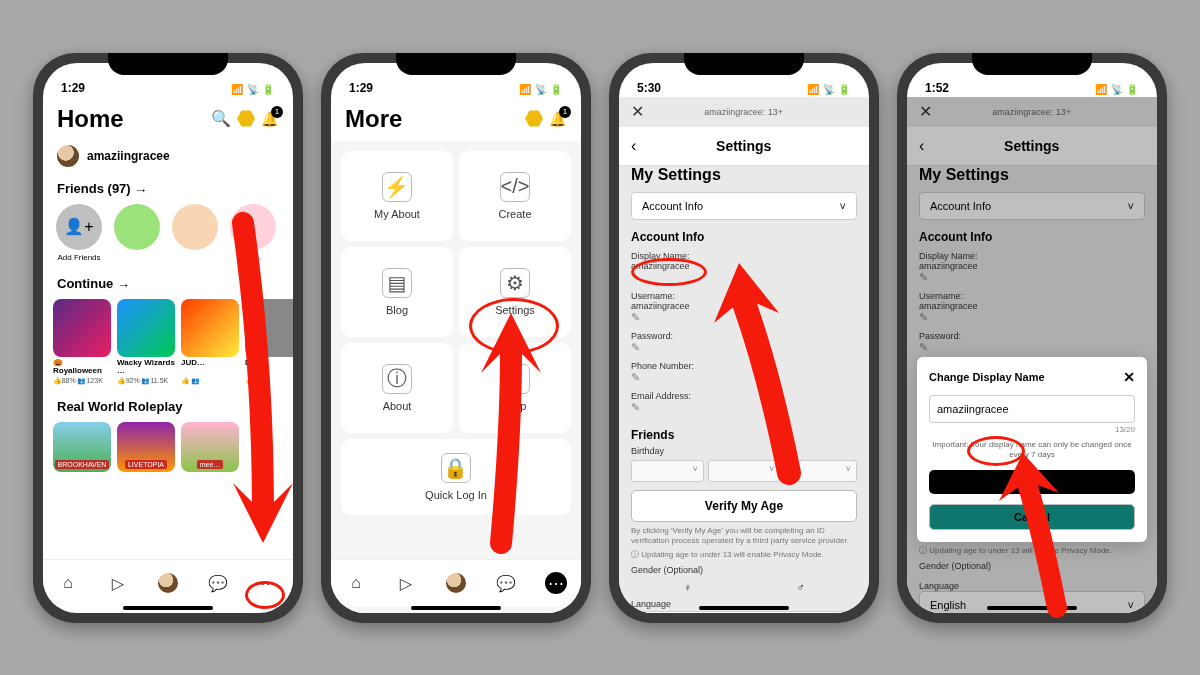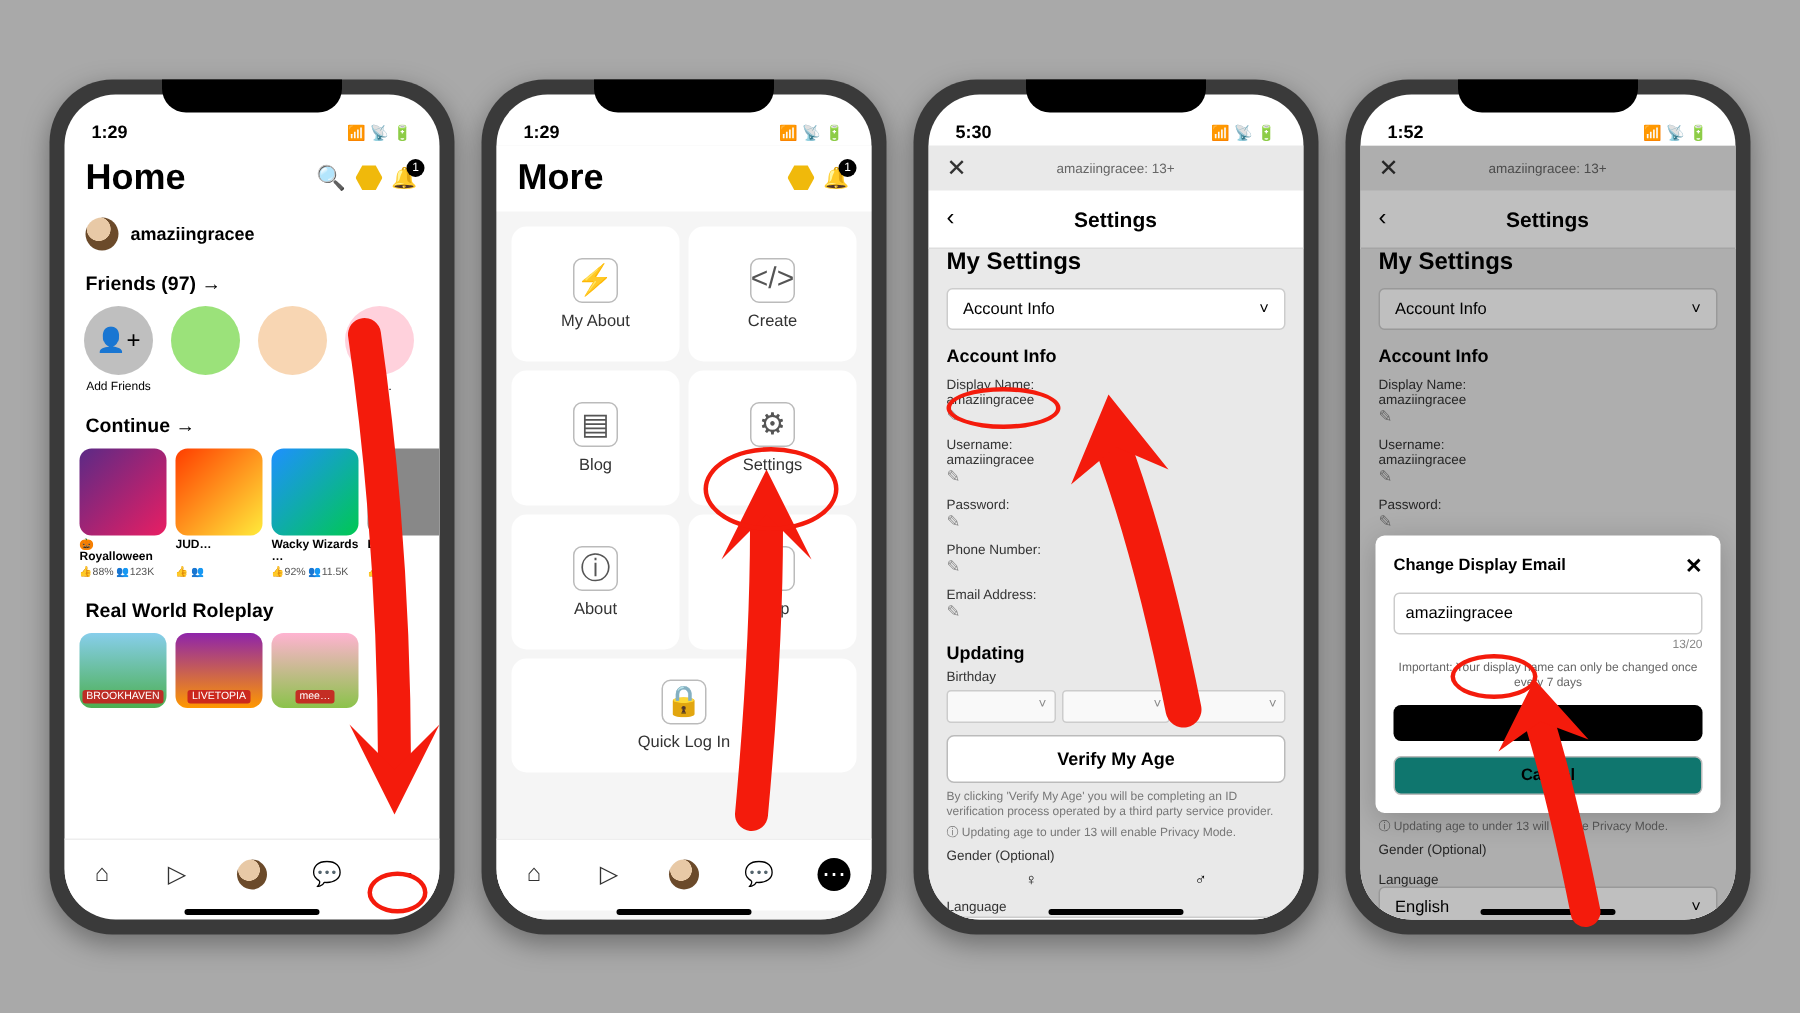--- a/index.html
+++ b/index.html
@@ -146,33 +146,33 @@
       <div class="games" id="games1">
           <div class="game">
             <div class="gthumb" style="background:linear-gradient(135deg,#5b2a86,#e91e63);"></div>
             <span class="gname">🎃Royalloween</span>
             <div class="gstats">
               <span>👍88%</span>
               <span>👥123K</span>
             </div>
           </div>
           <div class="game">
+            <div class="gthumb" style="background:linear-gradient(135deg,#1e90ff,#00c853);"></div>
+            <span class="gname">Wacky Wizards …</span>
+            <div class="gstats">
+              <span>👍92%</span>
+              <span>👥11.5K</span>
+            </div>
+          </div>
+          <div class="game">
             <div class="gthumb" style="background:linear-gradient(135deg,#ff3d00,#ffeb3b);"></div>
             <span class="gname">JUD…</span>
             <div class="gstats">
               <span>👍</span>
               <span>👥</span>
-            </div>
-          </div>
-          <div class="game">
-            <div class="gthumb" style="background:linear-gradient(135deg,#1e90ff,#00c853);"></div>
-            <span class="gname">Wacky Wizards …</span>
-            <div class="gstats">
-              <span>👍92%</span>
-              <span>👥11.5K</span>
             </div>
           </div>
           <div class="game">
             <div class="gthumb" style="background:#888;"></div>
             <span class="gname">D…</span>
             <div class="gstats">
               <span>👍</span>
               <span>👥</span>
             </div>
           </div>
@@ -334,21 +334,21 @@
             <span class="editicon">✎</span>
           </div>
         <div class="frow">
             <div class="flabel">Phone Number:</div>
             <span class="editicon">✎</span>
           </div>
         <div class="frow">
             <div class="flabel">Email Address:</div>
             <span class="editicon">✎</span>
           </div>
-        <h3>Updating</h3>
+        <h3>Friends</h3>
         <div class="flabel">Birthday</div>
         <div class="bdayrow">
             <div class="bdaysel"></div>
             <div class="bdaysel"></div>
             <div class="bdaysel"></div>
           </div>
         <div class="verifybtn">Verify My Age</div>
         <div class="finetext">By clicking 'Verify My Age' you will be completing an ID verification process operated by a third party service provider.</div>
         <div class="finetext">ⓘ <span>Updating age to under 13 will enable Privacy Mode.</span></div>
         <div class="flabel" style="margin-top:4px;">Gender (Optional)</div>
@@ -426,21 +426,21 @@
         <div style="height:10px"></div>
         <div class="flabel">Language</div>
         <div class="dropdown">
             <span>English</span>
             <span>˅</span>
           </div>
       </div>
 
       <div class="modal">
         <div class="mhdr">
-          <span class="mtitle">Change Display Email</span>
+          <span class="mtitle">Change Display Name</span>
           <span class="mclose">✕</span>
         </div>
         <input type="text" value="amaziingracee" style="">
         <div class="counter">13/20</div>
         <div class="mnote">Important: Your display name can only be changed once every 7 days</div>
         <div class="mbtns">
           <button class="savebtn">Save</button>
           <button class="cancelbtn">Cancel</button>
         </div>
       </div>

